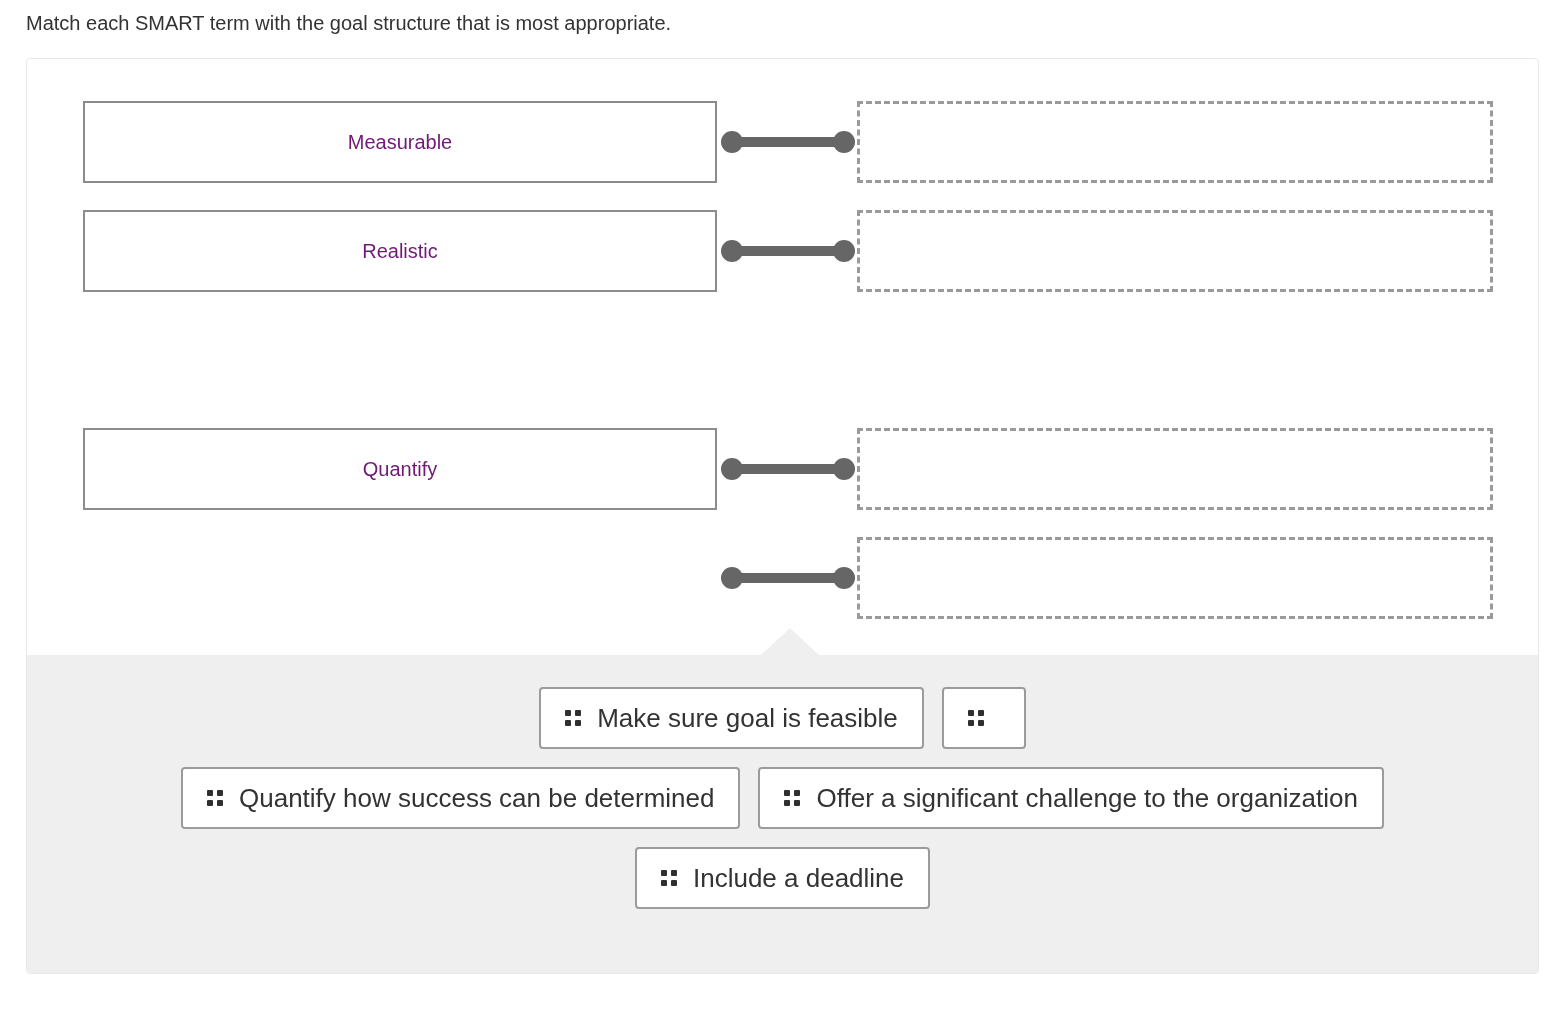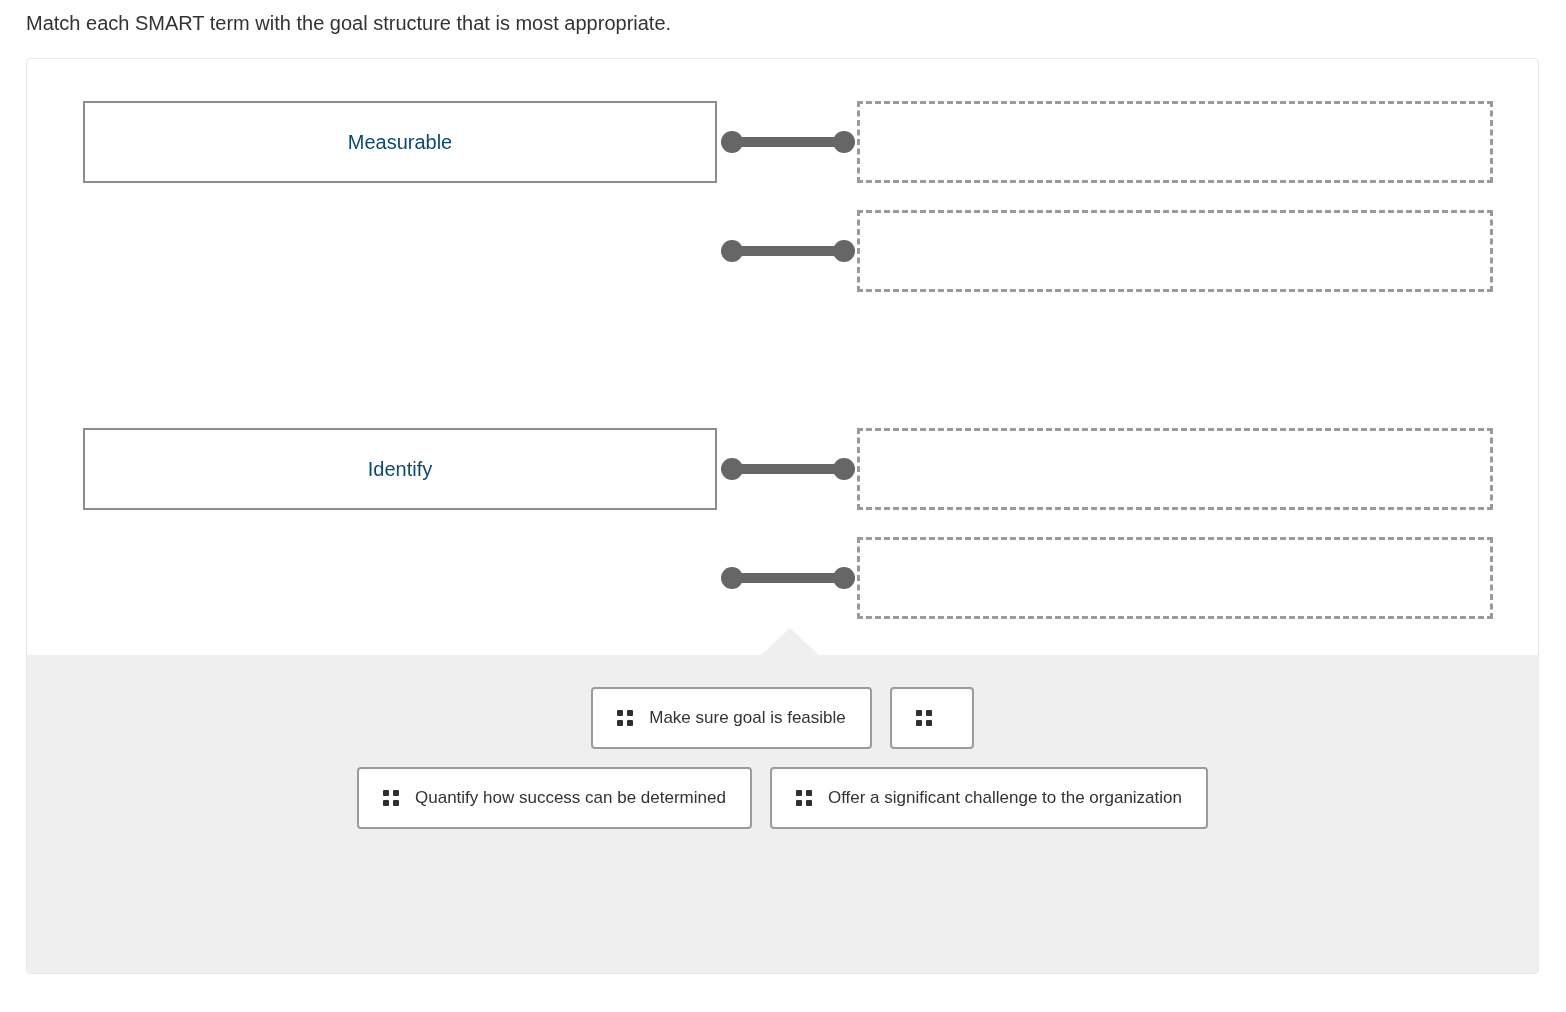--- a/index.html
+++ b/index.html
@@ -64,21 +64,21 @@
     left: 56px;
     width: 634px;
     height: 82px;
     border: 2px solid #8c8c8c;
     background: #ffffff;
     box-sizing: border-box;
     display: flex;
     align-items: center;
     justify-content: center;
     font-size: 20px;
-    color: #0c4a6e;
+    color: #701a75;
   }
 
   .connector {
     position: absolute;
     left: 694px;
     top: 50%;
     transform: translateY(-50%);
     width: 134px;
     height: 22px;
   }
@@ -150,21 +150,21 @@
   }
 
   .chip {
     display: inline-flex;
     align-items: center;
     background: #ffffff;
     border: 2px solid #9b9b9b;
     border-radius: 4px;
     height: 62px;
     padding: 0 24px;
-    font-size: 17px;
+    font-size: 26px;
     color: #333333;
     white-space: nowrap;
     box-sizing: border-box;
     cursor: grab;
   }
 
   .grip {
     display: inline-grid;
     grid-template-columns: 6px 6px;
     grid-template-rows: 6px 6px;
@@ -195,32 +195,35 @@
       </div>
       <div class="connector">
         <span class="knob left"></span>
         <span class="bar"></span>
         <span class="knob right"></span>
       </div>
       <div class="drop-zone"></div>
     </div>
 
     <div class="match-row" style="top:151px">
+      <div class="term-box">
+        <span>Realistic</span>
+      </div>
       <div class="connector">
         <span class="knob left"></span>
         <span class="bar"></span>
         <span class="knob right"></span>
       </div>
       <div class="drop-zone"></div>
     </div>
 
 
     <div class="match-row" style="top:369px">
       <div class="term-box">
-        <span>Identify</span>
+        <span>Quantify</span>
       </div>
       <div class="connector">
         <span class="knob left"></span>
         <span class="bar"></span>
         <span class="knob right"></span>
       </div>
       <div class="drop-zone"></div>
     </div>
 
     <div class="match-row" style="top:478px">
@@ -272,16 +275,27 @@
         <span class="grip">
             <i></i>
             <i></i>
             <i></i>
             <i></i>
           </span>
         <span>Offer a significant challenge to the organization</span>
       </div>
     </div>
 
+    <div class="bank-row">
+      <div class="chip">
+        <span class="grip">
+            <i></i>
+            <i></i>
+            <i></i>
+            <i></i>
+          </span>
+        <span>Include a deadline</span>
+      </div>
+    </div>
 
   </div>
 
 </div>
 
 </body></html>

